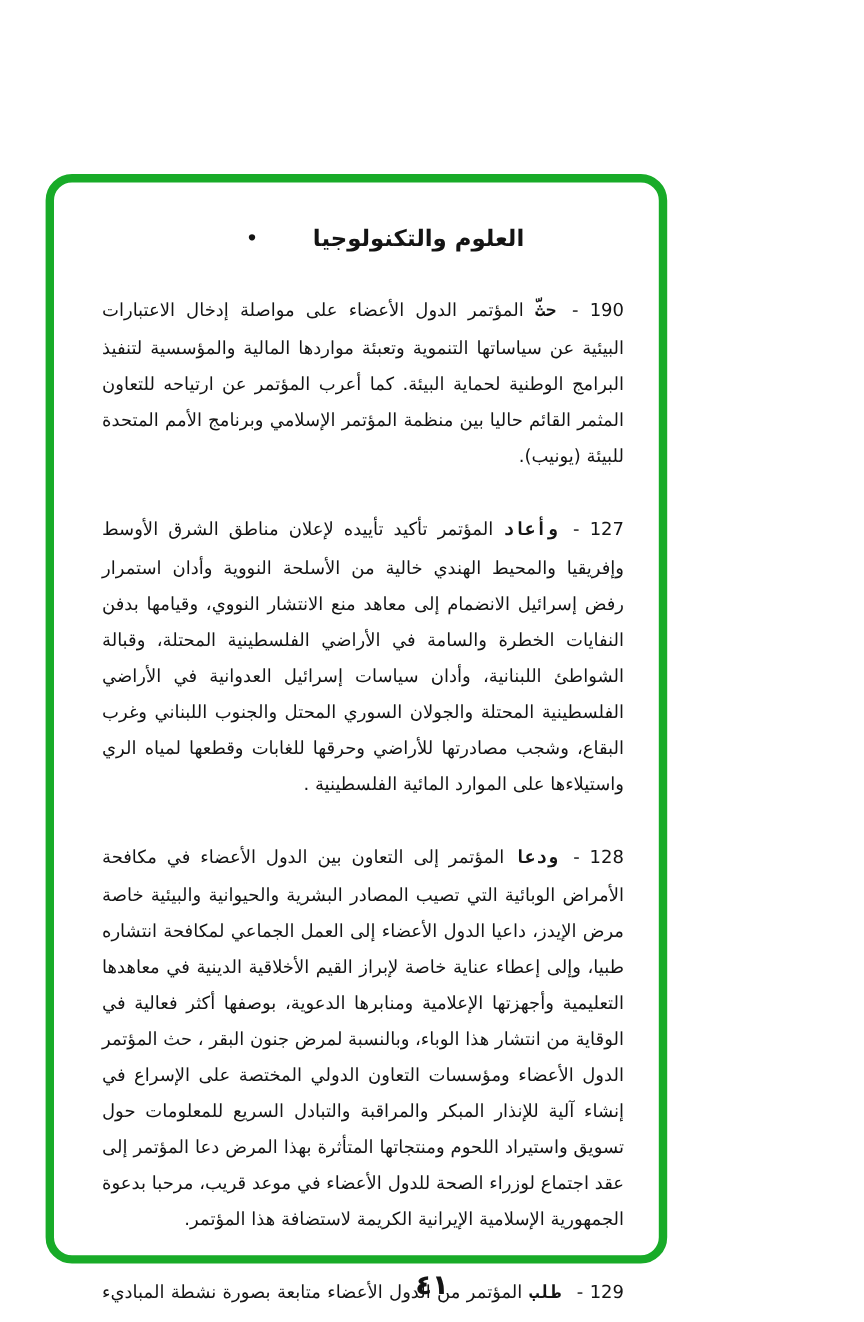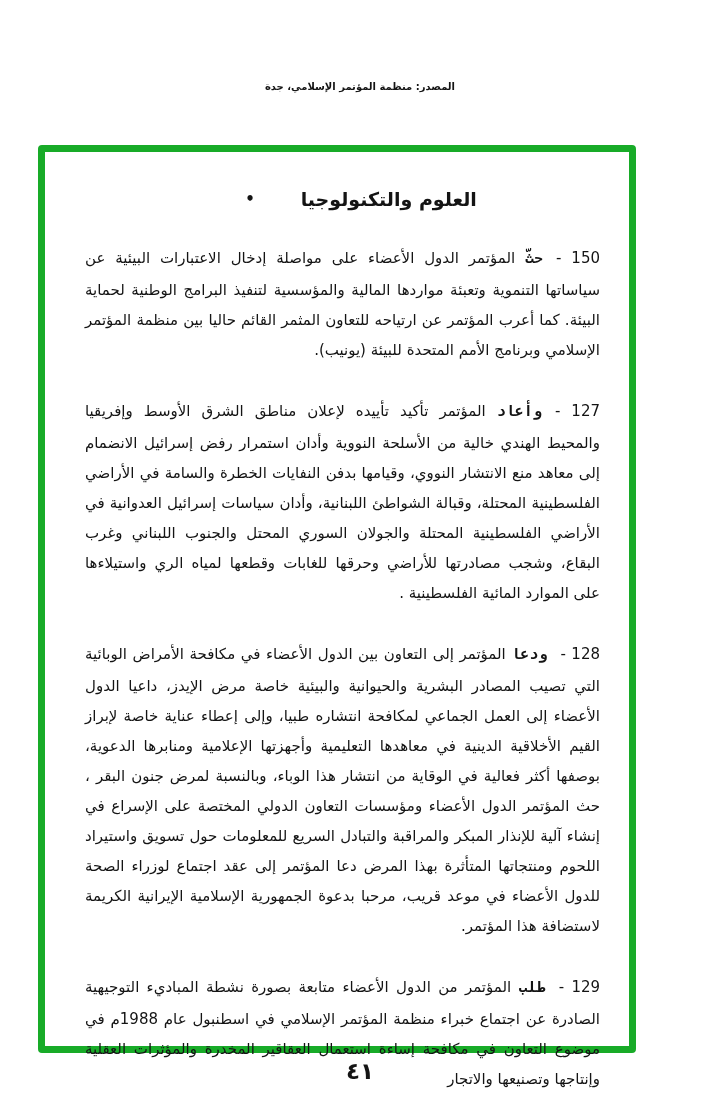--- a/index.html
+++ b/index.html
@@ -29,24 +29,24 @@
   .doc-header .line2 {
     font-size: 10px;
     font-weight: bold;
     margin-top: 7px;
   }
 
   
   .frame {
     position: absolute;
     left: 38px; top: 145px;
-    width: 598px; height: 908px;
+    width: 518px; height: 908px;
     box-sizing: border-box;
     border: 7px solid #18ab28;
-    border-radius: 4px;
+    border-radius: 22px;
     background: #ffffff;
   }
 
   
   .section-title-row {
     margin-top: 36px;
     text-align: center;
     direction: ltr;
     transform: translateX(24px);
     white-space: nowrap;
@@ -94,30 +94,29 @@
     font-weight: bold;
     direction: rtl;
   }
 </style>
 </head>
 <body>
 
 <div class="page">
 
   <div class="doc-header">
-    <div class="line2">المصدر: منظمة المؤتمر الإسلامي، جدة</div>
   </div>
 
   <div class="frame" style="border-color: rgb(24, 171, 40);">
     <div class="section-title-row">
       <span class="bullet">•</span><span class="section-title">العلوم والتكنولوجيا</span>
     </div>
     <div class="paragraphs">
   <div class="para">
-    <span class="pnum">150 -</span><span class="ptext"><span class="seg-bold">حثّ</span><span> المؤتمر الدول الأعضاء على مواصلة إدخال الاعتبارات البيئية عن سياساتها التنموية وتعبئة مواردها المالية والمؤسسية لتنفيذ البرامج الوطنية لحماية البيئة. كما أعرب المؤتمر عن ارتياحه للتعاون المثمر القائم حاليا بين منظمة المؤتمر الإسلامي وبرنامج الأمم المتحدة للبيئة (يونيب).</span></span>
+    <span class="pnum">190 -</span><span class="ptext"><span class="seg-bold">حثّ</span><span> المؤتمر الدول الأعضاء على مواصلة إدخال الاعتبارات البيئية عن سياساتها التنموية وتعبئة مواردها المالية والمؤسسية لتنفيذ البرامج الوطنية لحماية البيئة. كما أعرب المؤتمر عن ارتياحه للتعاون المثمر القائم حاليا بين منظمة المؤتمر الإسلامي وبرنامج الأمم المتحدة للبيئة (يونيب).</span></span>
   </div>
 
   <div class="para">
     <span class="pnum">127 -</span><span class="ptext"><span class="seg-bold">وأعاد</span><span> المؤتمر تأكيد تأييده لإعلان مناطق الشرق الأوسط وإفريقيا والمحيط الهندي خالية من الأسلحة النووية وأدان استمرار رفض إسرائيل الانضمام إلى معاهد منع الانتشار النووي، وقيامها بدفن النفايات الخطرة والسامة في الأراضي الفلسطينية المحتلة، وقبالة الشواطئ اللبنانية، وأدان سياسات إسرائيل العدوانية في الأراضي الفلسطينية المحتلة والجولان السوري المحتل والجنوب اللبناني وغرب البقاع، وشجب مصادرتها للأراضي وحرقها للغابات وقطعها لمياه الري واستيلاءها على الموارد المائية الفلسطينية .</span></span>
   </div>
 
   <div class="para">
     <span class="pnum">128 -</span><span class="ptext"><span class="seg-bold">ودعا</span><span> المؤتمر إلى التعاون بين الدول الأعضاء في مكافحة الأمراض الوبائية التي تصيب المصادر البشرية والحيوانية والبيئية خاصة مرض الإيدز، داعيا الدول الأعضاء إلى العمل الجماعي لمكافحة انتشاره طبيا، وإلى إعطاء عناية خاصة لإبراز القيم الأخلاقية الدينية في معاهدها التعليمية وأجهزتها الإعلامية ومنابرها الدعوية، بوصفها أكثر فعالية في الوقاية من انتشار هذا الوباء، وبالنسبة لمرض جنون البقر ، حث المؤتمر الدول الأعضاء ومؤسسات التعاون الدولي المختصة على الإسراع في إنشاء آلية للإنذار المبكر والمراقبة والتبادل السريع للمعلومات حول تسويق واستيراد اللحوم ومنتجاتها المتأثرة بهذا المرض دعا المؤتمر إلى عقد اجتماع لوزراء </span><span class="seg-underline">الصحة</span><span> للدول الأعضاء في موعد قريب، مرحبا بدعوة الجمهورية الإسلامية الإيرانية الكريمة لاستضافة هذا المؤتمر.</span></span>
   </div>
 

